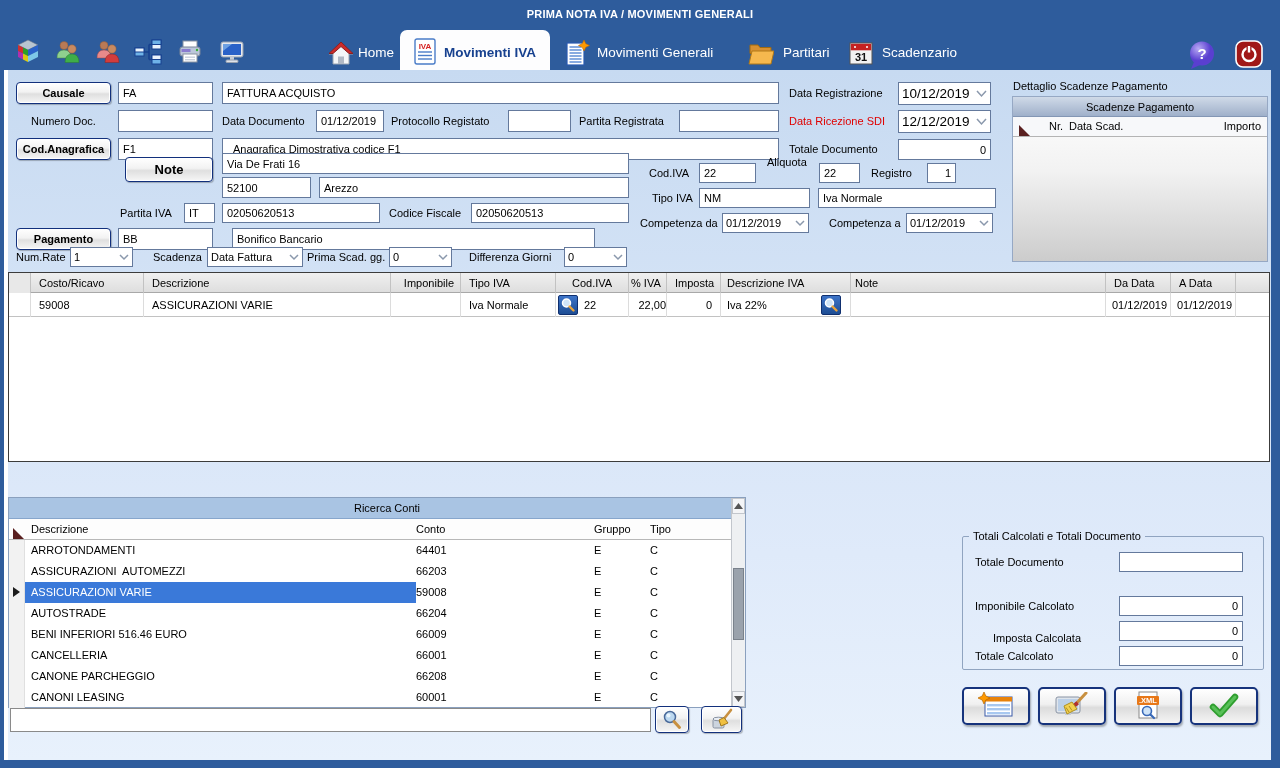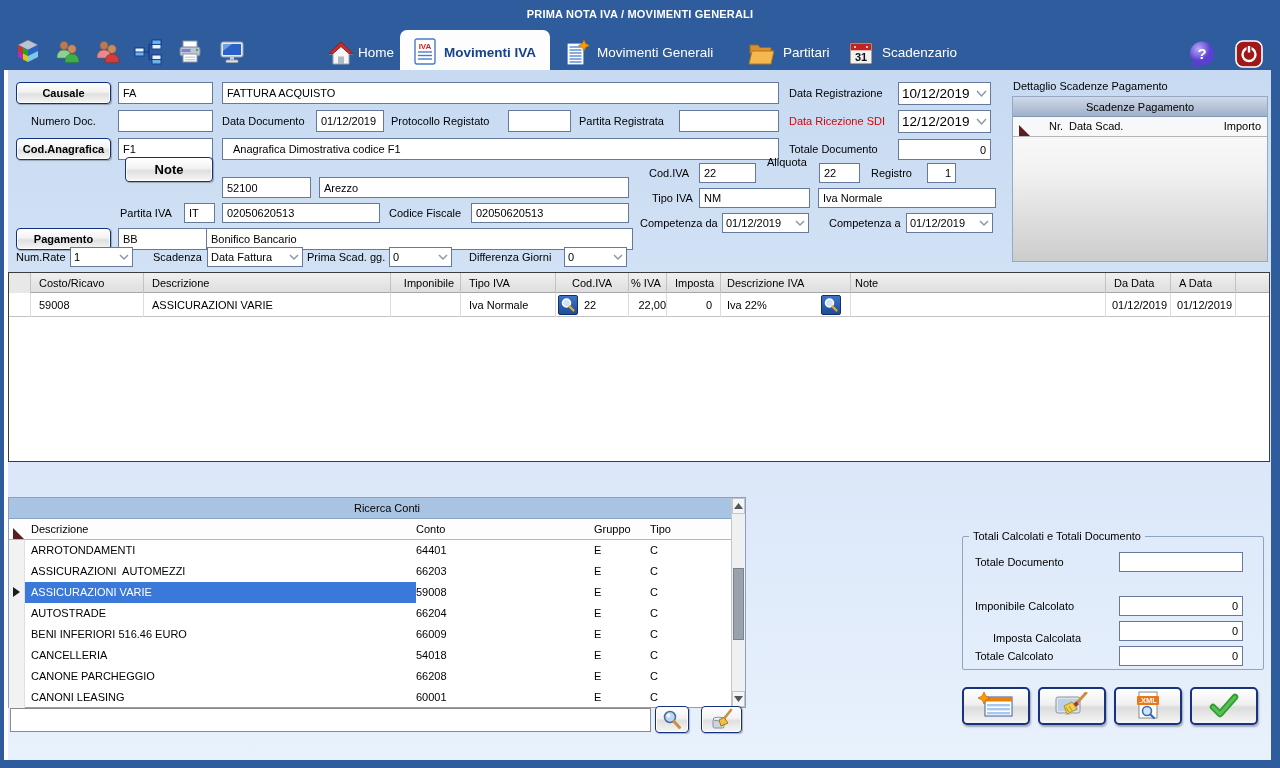--- a/index.html
+++ b/index.html
@@ -235,32 +235,33 @@
   <div class="lbl" style="left:391px;top:115px;">Protocollo Registato</div>
   <div class="inp" style="left:508px;top:110px;width:63px;height:22px;"></div>
   <div class="lbl" style="left:579px;top:115px;">Partita Registrata</div>
   <div class="inp" style="left:679px;top:110px;width:100px;height:22px;"></div>
 
   <div class="btn3d" style="left:16px;top:138px;width:95px;height:22px;">Cod.Anagrafica</div>
   <div class="inp" style="left:118px;top:138px;width:95px;height:22px;">F1</div>
   <div class="inp" style="left:222px;top:138px;width:557px;height:22px;padding-left:10px;">Anagrafica Dimostrativa codice F1</div>
 
   <div class="btn3d" style="left:125px;top:157px;width:88px;height:25px;font-size:13px;">Note</div>
+  <div class="inp" style="left:222px;top:153px;width:407px;height:21px;">Via De Frati 16</div>
   <div class="inp" style="left:222px;top:177px;width:89px;height:21px;">52100</div>
   <div class="inp" style="left:319px;top:177px;width:310px;height:21px;">Arezzo</div>
 
   <div class="lbl" style="left:120px;top:207px;">Partita IVA</div>
   <div class="inp" style="left:184px;top:203px;width:31px;height:20px;">IT</div>
   <div class="inp" style="left:222px;top:203px;width:158px;height:20px;">02050620513</div>
   <div class="lbl" style="left:389px;top:207px;">Codice Fiscale</div>
   <div class="inp" style="left:471px;top:203px;width:158px;height:20px;">02050620513</div>
 
   <div class="btn3d" style="left:16px;top:228px;width:95px;height:22px;">Pagamento</div>
   <div class="inp" style="left:118px;top:228px;width:95px;height:22px;">BB</div>
-  <div class="inp" style="left:206px;top:228px;width:427px;height:22px;text-align:center;">Bonifico Bancario</div>
+  <div class="inp" style="left:232px;top:228px;width:363px;height:22px;text-align:center;">Bonifico Bancario</div>
 
   <div class="lbl" style="left:16px;top:251px;">Num.Rate</div>
   <div class="dd" style="left:70px;top:247px;width:63px;height:20px;">
     <span>1</span>
     <span class="chev"><svg width="10" height="8">
           <polyline points="1,2 5,6 9,2" stroke="#8a98ac" stroke-width="1.5" fill="none"></polyline>
         </svg></span>
   </div>
   <div class="lbl" style="left:153px;top:251px;">Scadenza</div>
   <div class="dd" style="left:207px;top:247px;width:96px;height:20px;">
@@ -440,21 +441,21 @@
     <div class="crow" style="top:126px;">
       <span class="cmark"></span>
       <span class="ctxt d" style="left:22px;">BENI INFERIORI 516.46 EURO</span>
       <span class="ctxt" style="left:407px;">66009</span>
       <span class="ctxt" style="left:585px;">E</span>
       <span class="ctxt" style="left:641px;">C</span>
     </div>
     <div class="crow" style="top:147px;">
       <span class="cmark"></span>
       <span class="ctxt d" style="left:22px;">CANCELLERIA</span>
-      <span class="ctxt" style="left:407px;">54018</span>
+      <span class="ctxt" style="left:407px;">66001</span>
       <span class="ctxt" style="left:585px;">E</span>
       <span class="ctxt" style="left:641px;">C</span>
     </div>
     <div class="crow" style="top:168px;">
       <span class="cmark"></span>
       <span class="ctxt d" style="left:22px;">CANONE PARCHEGGIO</span>
       <span class="ctxt" style="left:407px;">66208</span>
       <span class="ctxt" style="left:585px;">E</span>
       <span class="ctxt" style="left:641px;">C</span>
     </div>

